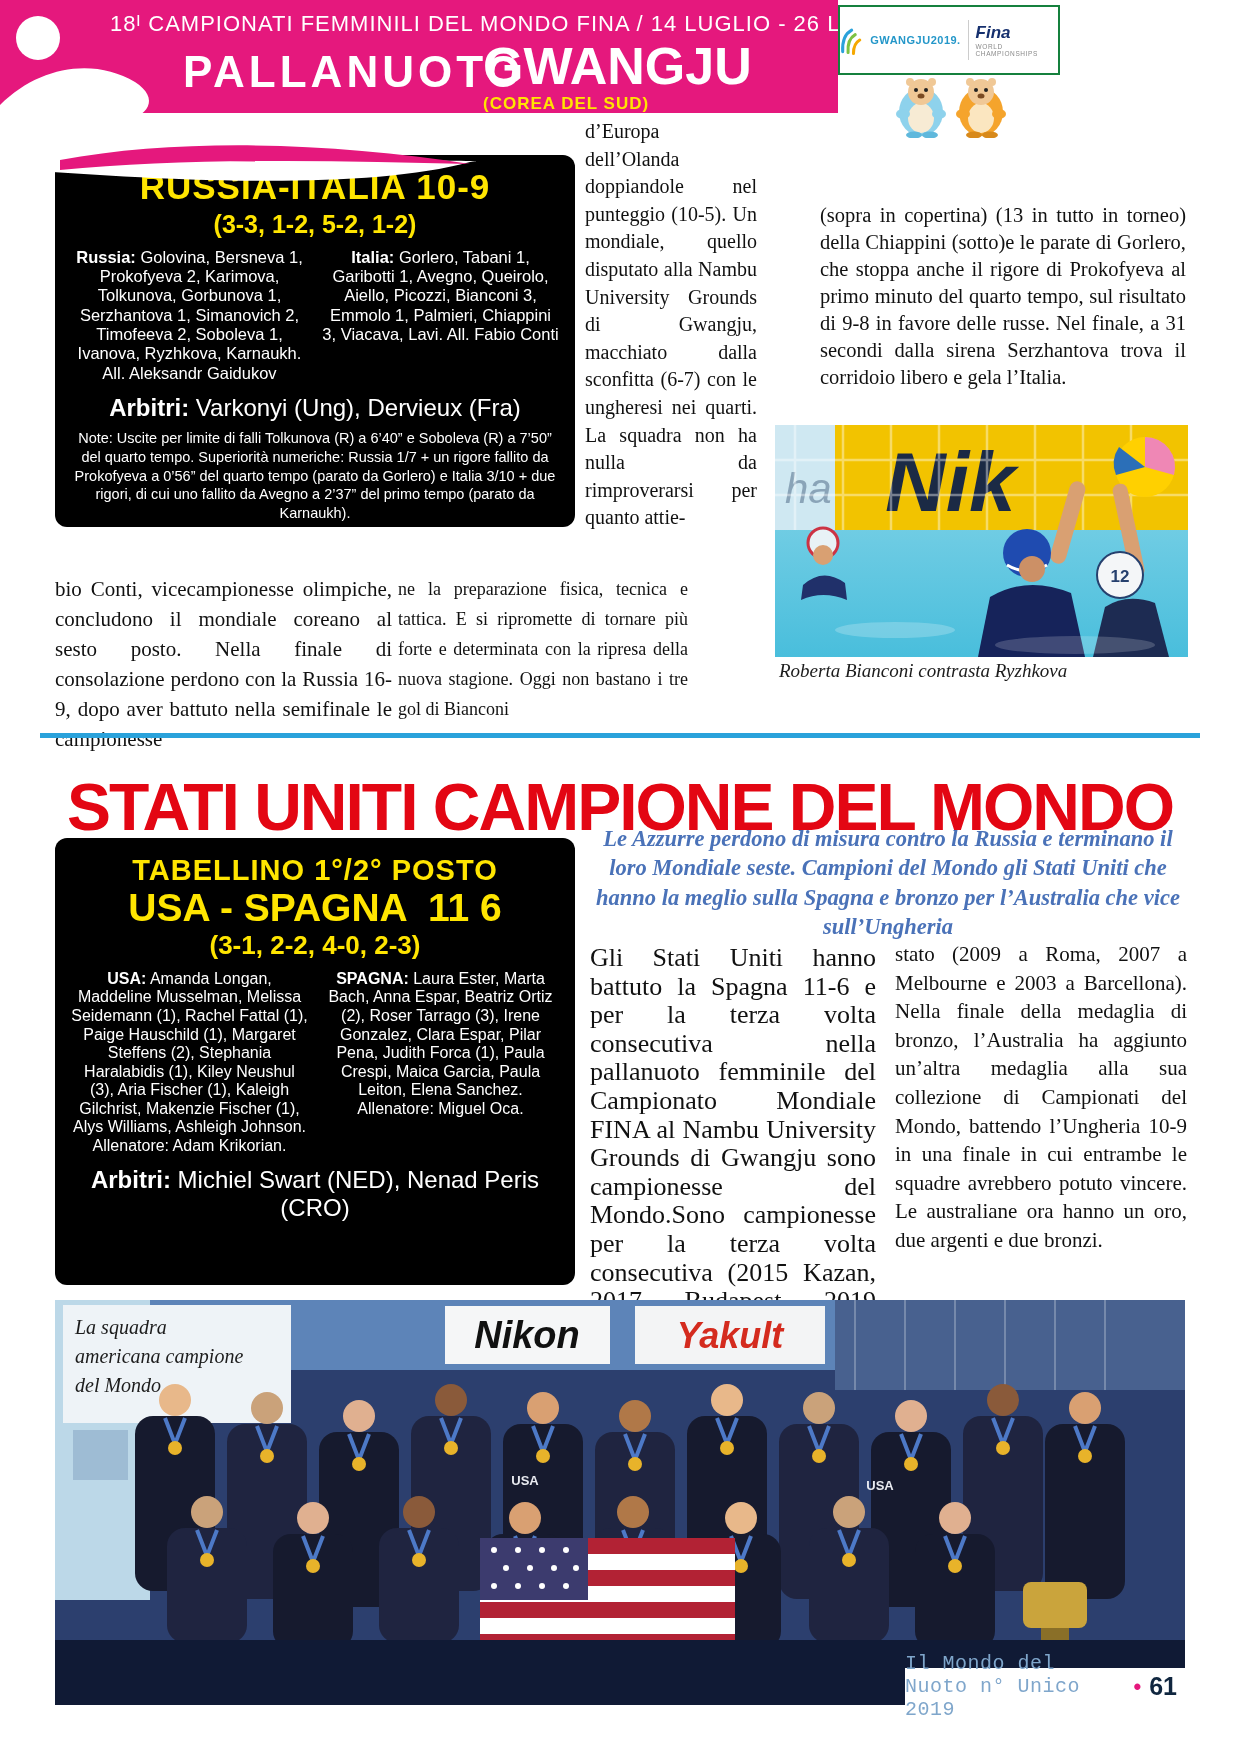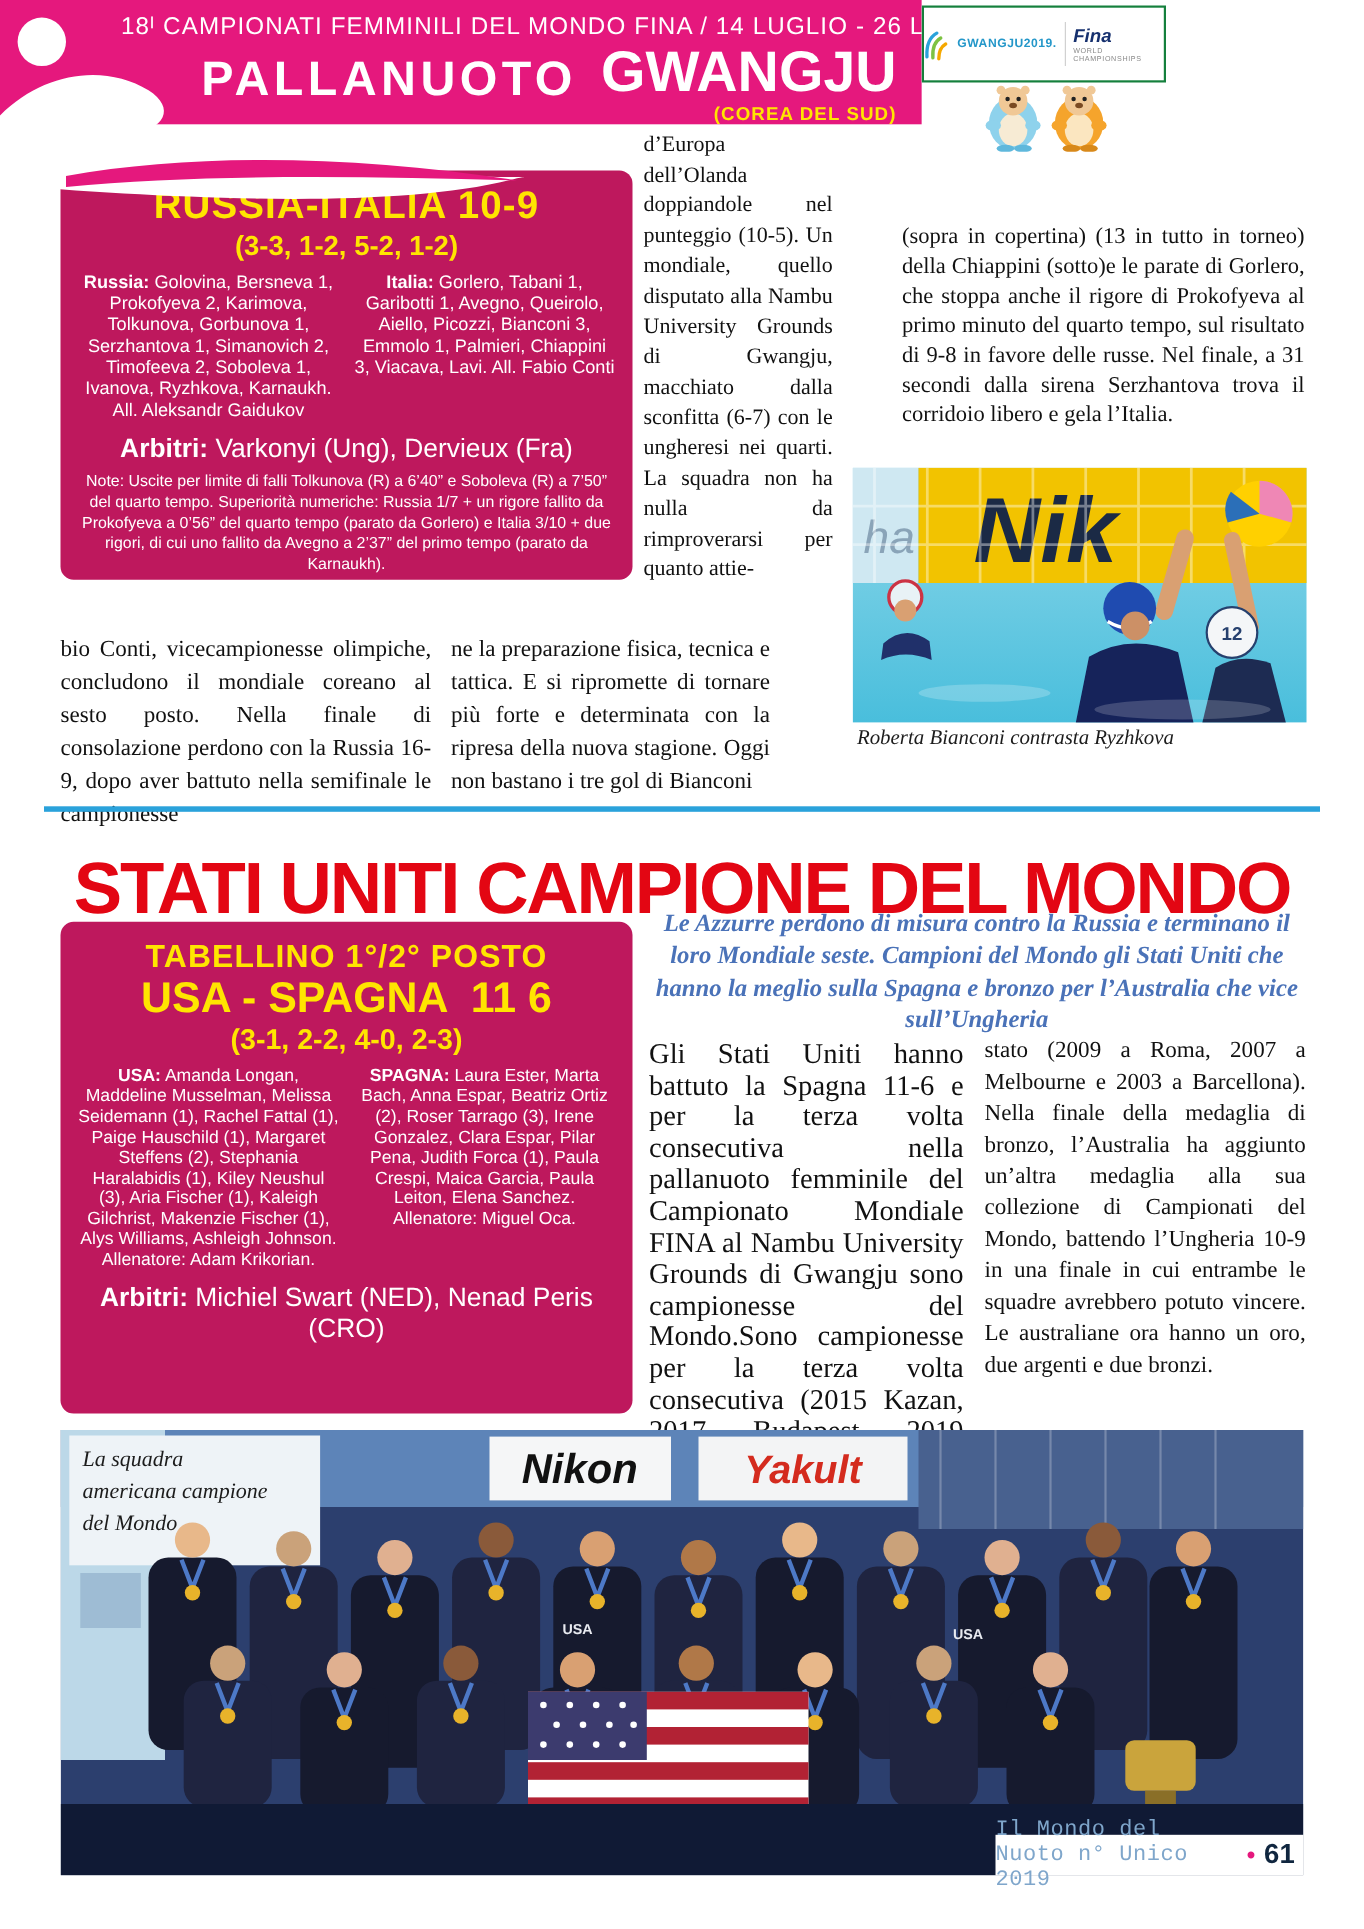--- a/index.html
+++ b/index.html
@@ -4,55 +4,55 @@
 <style>
   html,body{margin:0;padding:0;background:#9a9a9a;}
   #page{position:relative;width:1240px;height:1754px;margin:0 auto;background:#ffffff;
         font-family:"Liberation Sans",sans-serif;overflow:hidden;}
   .abs{position:absolute;}
 
   
   .banner{left:0;top:0;width:838px;height:113px;background:#E5187D;}
   .topline{left:110px;top:11px;width:720px;color:#fff;font-size:22px;letter-spacing:1px;white-space:nowrap;}
   .sport{left:183px;top:47px;width:250px;color:#fff;font-size:44px;font-weight:700;letter-spacing:4px;}
-  .cityblock{left:483px;top:40px;width:332px;text-align:right;}
+  .cityblock{left:483px;top:40px;width:332px;text-align:left;}
   .city{color:#fff;font-size:52px;font-weight:800;letter-spacing:0;line-height:1;}
   .country{color:#FFE500;font-size:17px;font-weight:700;letter-spacing:1px;margin-top:2px;}
   .logo-panel{left:838px;top:0;width:402px;height:140px;background:#fff;}
   .logo-box{position:absolute;left:0;top:5px;width:218px;height:66px;border:2px solid #15803d;
             display:flex;align-items:center;justify-content:center;gap:7px;background:#fff;}
   .logo-gwangju{font-size:11px;font-weight:700;color:#2497C9;letter-spacing:.5px;}
   .logo-sep{width:1px;height:40px;background:#cccccc;}
   .logo-fina{font-size:17px;font-weight:700;font-style:italic;color:#16306E;line-height:1;}
   .logo-fina-sub{font-size:6.5px;color:#8a8a8a;letter-spacing:.6px;margin-top:2px;}
   .mascots{position:absolute;left:8px;top:72px;width:205px;height:66px;}
 
   
-  .scorebox{width:520px;background:#be185d;border-radius:12px;color:#fff;text-align:center;}
+  .scorebox{width:520px;background:#000000;border-radius:12px;color:#fff;text-align:center;}
   .box1{left:55px;top:155px;height:372px;padding-top:14px;box-sizing:border-box;}
   .box2{left:55px;top:838px;height:447px;padding-top:16px;box-sizing:border-box;}
   .bx-title{color:#FFE500;font-weight:700;font-size:35px;letter-spacing:1px;line-height:1.05;}
   .bx-sub{color:#FFE500;font-weight:700;font-size:25px;margin-top:4px;}
   .bx-title2{color:#FFE500;font-weight:700;font-size:29px;letter-spacing:1px;}
   .bx-score{color:#FFE500;font-weight:700;font-size:39px;line-height:1.1;white-space:pre-wrap;}
   .bx-partials{color:#FFE500;font-weight:700;font-size:26px;}
   .rosters{display:flex;gap:14px;padding:0 16px;margin-top:9px;}
   .roster{flex:1;font-size:16.5px;line-height:1.17;}
   .rosters2 .roster{font-size:16px;line-height:1.16;}
   .bx-arbitri{margin-top:11px;font-size:24px;}
   .bx-note{margin-top:7px;font-size:14.5px;line-height:1.3;padding:0 12px;}
   b.wlab{font-weight:700;}
 
   
   .serif{font-family:"Liberation Serif",serif;color:#111;text-align:justify;hyphens:auto;}
   .col-narrow{left:585px;top:118px;width:224px;height:447px;font-size:20px;line-height:27.6px;}
   .wrapspacer{float:right;width:52px;height:155px;margin-top:291px;}
   .col-right1{left:820px;top:202px;width:366px;font-size:20.5px;line-height:27px;}
   .col-left1b{left:55px;top:574px;width:337px;font-size:21px;line-height:30px;}
-  .col-mid1b{left:410px;top:574px;width:290px;font-size:21px;line-height:30px;}
+  .col-mid1b{left:398px;top:574px;width:290px;font-size:18px;line-height:30px;}
   .photo-caption{font-family:"Liberation Serif",serif;font-style:italic;color:#1c1c1c;}
   .cap1{left:779px;top:660px;width:410px;font-size:19px;}
   .cap2{left:75px;top:1313px;width:170px;font-size:20px;line-height:1.45;z-index:5;}
 
   
   .divider{left:40px;top:733px;width:1160px;height:5px;background:#2AA2DB;}
   .headline{left:40px;top:774px;width:1160px;text-align:center;color:#E30613;
             font-size:66px;font-weight:800;letter-spacing:-2px;white-space:nowrap;line-height:1;}
   .standfirst{left:588px;top:824px;width:600px;text-align:center;color:#4A72B8;
               font-family:"Liberation Serif",serif;font-style:italic;font-weight:700;

